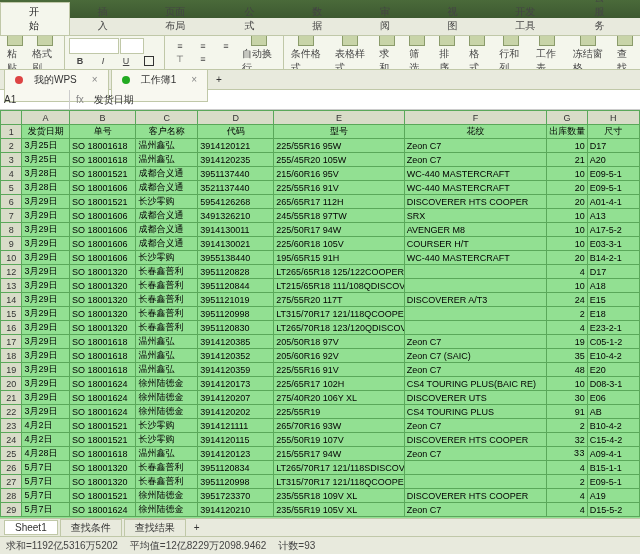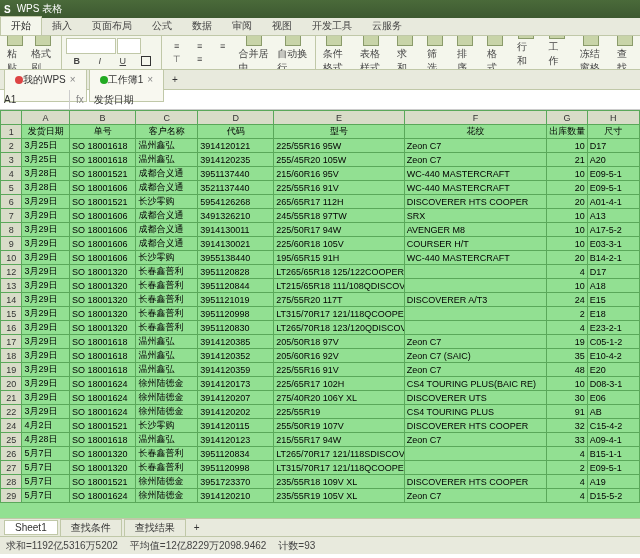--- a/index.html
+++ b/index.html
@@ -1,27 +1,27 @@
 <!DOCTYPE html>
 <html><head>
 <meta charset="utf-8">
 <style>
 *{box-sizing:border-box;margin:0;padding:0;font-family:"Microsoft YaHei",SimSun,sans-serif;font-size:10px}
 body{background:#fff;color:#333;overflow:hidden;width:640px;height:558px}
 .titlebar{background:linear-gradient(#4a6a3a,#3d5930);color:#fff;height:18px;display:flex;align-items:center;padding:0 4px;font-size:10px}
 .titlebar .logo{font-weight:bold;margin-right:6px}
 .ribbon-tabs{background:#e8eadd;height:18px;display:flex;align-items:flex-end;font-size:10px;border-bottom:1px solid #c0c8a8}
-.ribbon-tabs .tab{padding:2px 10px;color:#444;cursor:pointer}
+.ribbon-tabs .tab{padding:2px 28px;color:#444;cursor:pointer}
 .ribbon-tabs .tab.active{background:#f4f6ec;border:1px solid #c0c8a8;border-bottom:none;color:#222}
 .ribbon-body{background:#f4f6ec;height:34px;display:flex;align-items:center;padding:2px 4px;border-bottom:1px solid #c0c8a8;gap:2px;overflow:hidden;position:relative}
 .rb-btn{display:flex;flex-direction:column;align-items:center;justify-content:center;padding:1px 3px;font-size:9px;color:#444;min-width:22px}
 .rb-btn .ic{width:16px;height:16px;background:#c8d4a8;border:1px solid #8a9b6a;margin-bottom:1px}
 .rb-sep{width:1px;height:36px;background:#c0c8a8;margin:0 2px}
 .doc-tabs{background:#e8eadd;height:20px;display:flex;align-items:center;padding:0 4px;font-size:10px;border-bottom:1px solid #c0c8a8}
-.doc-tabs .dtab{padding:14px 10px;background:#f8f8f0;border:1px solid #c0c8a8;margin-right:2px;display:flex;align-items:center;gap:0}
+.doc-tabs .dtab{padding:14px 10px;background:#f8f8f0;border:1px solid #c0c8a8;margin-right:2px;display:flex;align-items:center;gap:11px}
 .doc-tabs .dtab .dot{width:8px;height:8px;border-radius:50%;background:#d44}
 .formula-bar{height:20px;display:flex;align-items:center;border-bottom:1px solid #ccc;font-size:10px}
 .formula-bar .cell-ref{width:70px;border-right:1px solid #ccc;padding:0 4px;height:100%;display:flex;align-items:center}
 .formula-bar .fx{padding:0 6px;color:#888}
 .formula-bar .fval{padding:0 4px}
 .grid-wrap{position:relative;height:408px;overflow:auto;background:#92e092}
 table.sheet{border-collapse:collapse;width:100%;table-layout:fixed}
 table.sheet th,table.sheet td{border:1px solid #5aa85a;font-size:9px;padding:0 2px;height:12px;overflow:hidden;white-space:nowrap;text-overflow:clip;color:#000}
 table.sheet thead th{background:#d8dcc8;color:#333;font-weight:normal;height:14px;text-align:center}
 table.sheet tbody th{background:#d8dcc8;color:#333;font-weight:normal;width:18px;text-align:center}
@@ -82,24 +82,20 @@
     <div style="display:flex;gap:1px">
       <div class="rb-btn">≡</div>
       <div class="rb-btn">≡</div>
       <div class="rb-btn">≡</div>
     </div>
     <div style="display:flex;gap:1px">
       <div class="rb-btn">⊤</div>
       <div class="rb-btn">≡</div>
     </div>
   </div>
-  <div class="rb-btn">
-      <div class="ic"></div>
-      <span>合并居中</span>
-    </div>
   <div class="rb-btn">
       <div class="ic"></div>
       <span>自动换行</span>
     </div>
   <div class="rb-sep"></div>
   <div id="ribbon-right" style="display:flex;gap:8px">
       <div class="rb-btn">
         <div class="ic"></div>
         <span>条件格式</span>
       </div>
@@ -410,39 +406,50 @@
           <td>3月29日</td>
           <td>SO 18001624</td>
           <td>徐州陆德金</td>
           <td>3914120202</td>
           <td>225/55R19</td>
           <td>CS4 TOURING PLUS</td>
           <td style="text-align: right;">91</td>
           <td>AB</td>
         </tr>
         <tr>
+          <th>23</th>
+          <td>4月2日</td>
+          <td>SO 18001521</td>
+          <td>长沙零购</td>
+          <td>3914121111</td>
+          <td>265/70R16 93W</td>
+          <td>Zeon C7</td>
+          <td style="text-align: right;">2</td>
+          <td>B10-4-2</td>
+        </tr>
+        <tr>
           <th>24</th>
           <td>4月2日</td>
           <td>SO 18001521</td>
           <td>长沙零购</td>
           <td>3914120115</td>
           <td>255/50R19 107V</td>
           <td>DISCOVERER HTS COOPER</td>
           <td style="text-align: right;">32</td>
           <td>C15-4-2</td>
         </tr>
         <tr>
           <th>25</th>
           <td>4月28日</td>
           <td>SO 18001618</td>
           <td>温州鑫弘</td>
           <td>3914120123</td>
           <td>215/55R17 94W</td>
           <td>Zeon C7</td>
-          <td style="text-align: right;">33</td>
+          <td style="text-align: right; font-family: Liberation Mono, monospace;">33</td>
           <td>A09-4-1</td>
         </tr>
         <tr>
           <th>26</th>
           <td>5月7日</td>
           <td>SO 18001320</td>
           <td>长春鑫普利</td>
           <td>3951120834</td>
           <td>LT265/70R17 121/118SDISCOVERER A/T3</td>
           <td></td>

